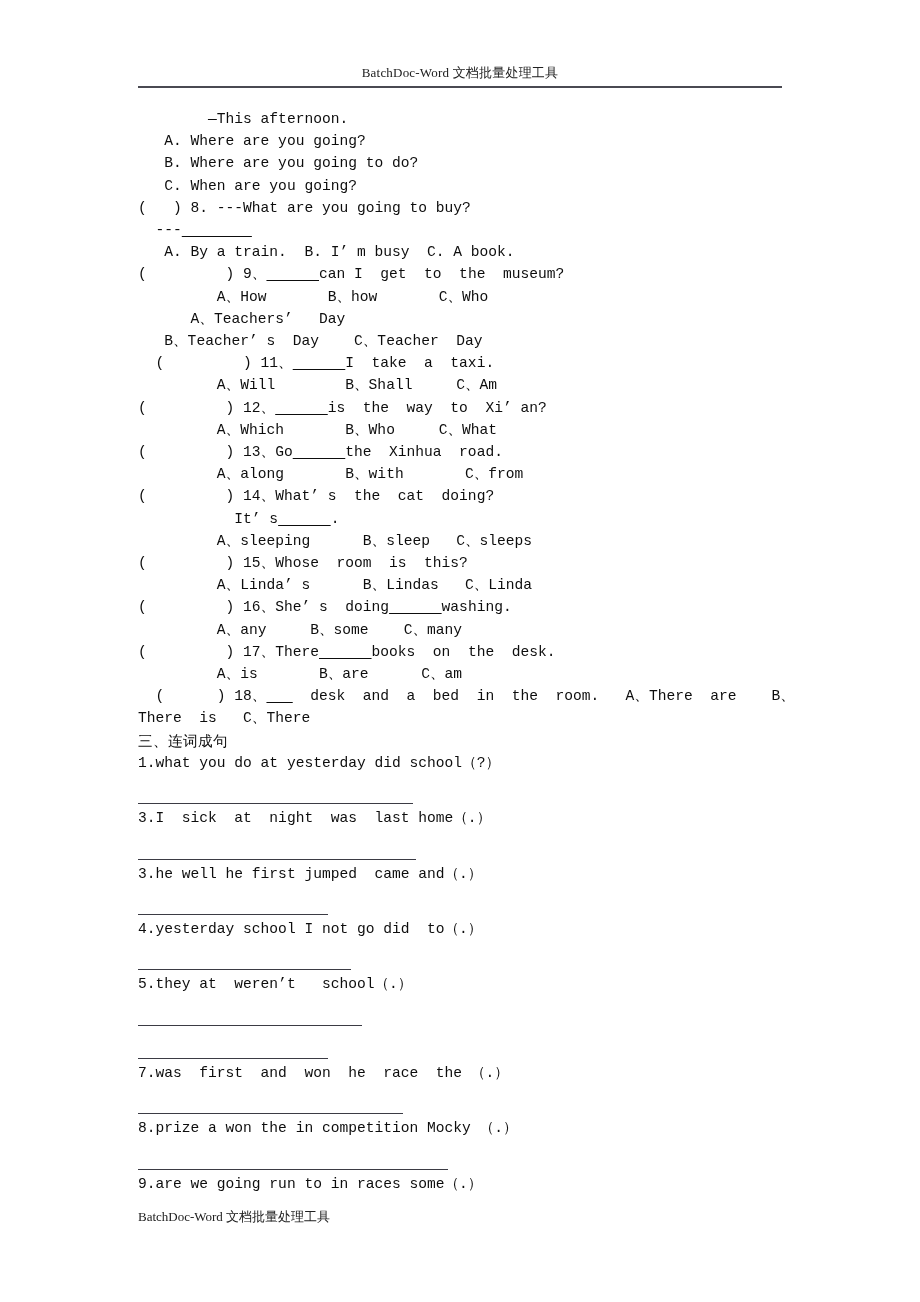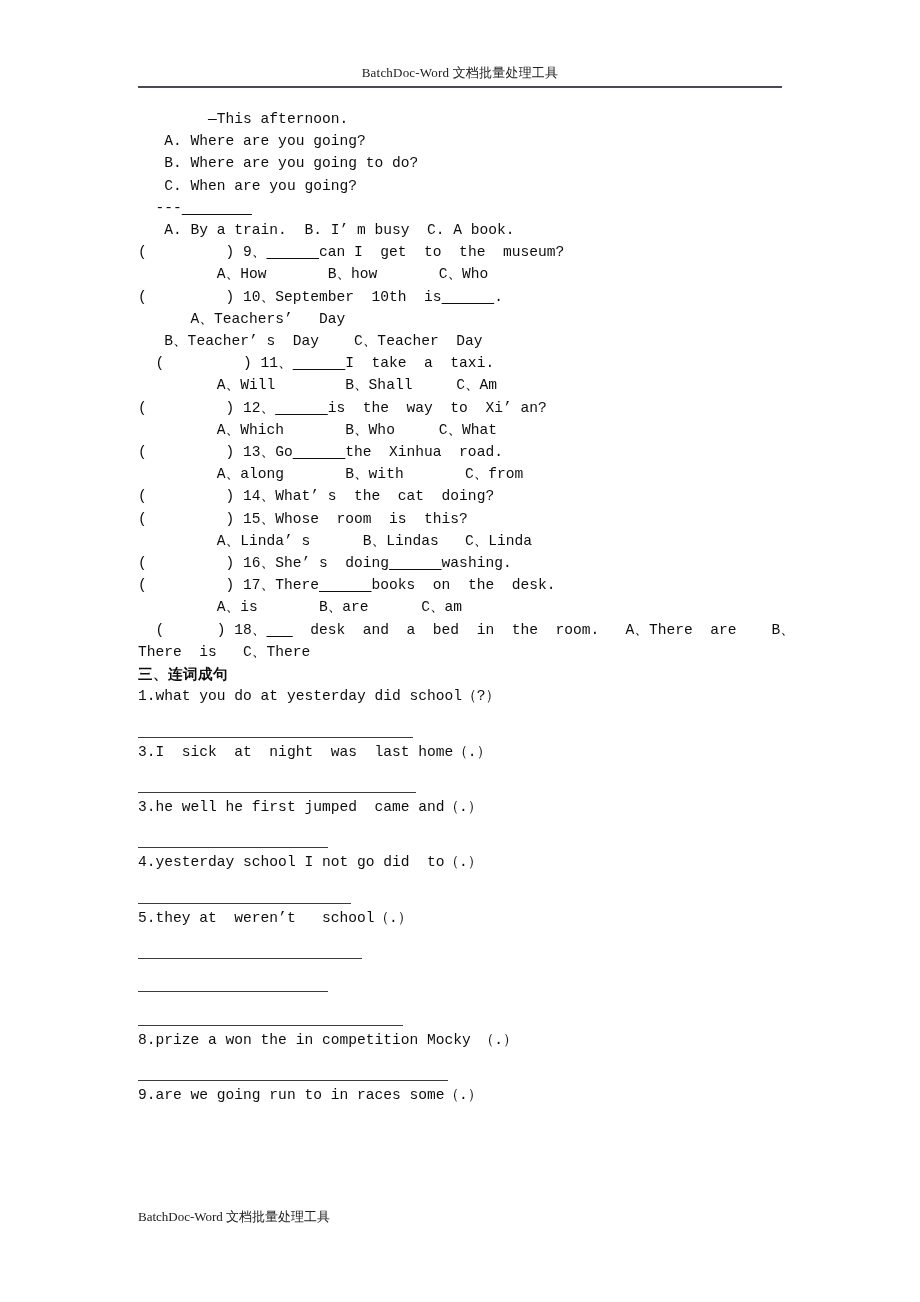--- a/index.html
+++ b/index.html
@@ -61,21 +61,21 @@
     font-family: "Liberation Mono", monospace;
     font-size: 14.6px;
     line-height: 22.2px;
     white-space: pre;
     color: #0d0d0d;
     margin: 0;
     padding: 0 0 0 138px;
   }
   .ln.cjk {
     font-family: "Liberation Sans", sans-serif;
-    font-weight: bold;
+    font-weight: normal;
     font-size: 14.6px;
     letter-spacing: .4px;
   }
   .blank {
     text-decoration: underline;
     text-decoration-thickness: 1px;
     text-underline-offset: 2px;
   }
 
   
@@ -100,37 +100,40 @@
 
   <div class="header">BatchDoc-Word 文档批量处理工具</div>
   <div class="header-rule"></div>
 
   <div class="body">
     <div class="ln">        —This afternoon.</div>
     <div id="mc-lines">
         <div class="ln">   A. Where are you going?</div>
         <div class="ln">   B. Where are you going to do?</div>
         <div class="ln">   C. When are you going?</div>
+        <div class="ln">(   ) 8. ---What are you going to buy?</div>
         <div class="ln">  ---<span class="blank">        </span></div>
         <div class="ln">   A. By a train.  B. I’ m busy  C. A book.</div>
         <div class="ln">(         ) 9、<span class="blank">      </span>can I  get  to  the  museum?</div>
         <div class="ln">         A、How       B、how       C、Who</div>
-        <div class="ln">(         ) 10、September  10th  is<span class="blank">      </span>.</div>
         <div class="ln">      A、Teachers’   Day</div>
         <div class="ln">   B、Teacher’ s  Day    C、Teacher  Day</div>
         <div class="ln">  (         ) 11、<span class="blank">      </span>I  take  a  taxi.</div>
         <div class="ln">         A、Will        B、Shall     C、Am</div>
         <div class="ln">(         ) 12、<span class="blank">      </span>is  the  way  to  Xi’ an?</div>
         <div class="ln">         A、Which       B、Who     C、What</div>
         <div class="ln">(         ) 13、Go<span class="blank">      </span>the  Xinhua  road.</div>
         <div class="ln">         A、along       B、with       C、from</div>
         <div class="ln">(         ) 14、What’ s  the  cat  doing?</div>
+        <div class="ln">           It’ s<span class="blank">      </span>.</div>
+        <div class="ln">         A、sleeping      B、sleep   C、sleeps</div>
         <div class="ln">(         ) 15、Whose  room  is  this?</div>
         <div class="ln">         A、Linda’ s      B、Lindas   C、Linda</div>
         <div class="ln">(         ) 16、She’ s  doing<span class="blank">      </span>washing.</div>
+        <div class="ln">         A、any     B、some    C、many</div>
         <div class="ln">(         ) 17、There<span class="blank">      </span>books  on  the  desk.</div>
         <div class="ln">         A、is       B、are      C、am</div>
         <div class="ln">  (      ) 18、<span class="blank">   </span>  desk  and  a  bed  in  the  room.   A、There  are    B、</div>
         <div class="ln">There  is   C、There</div>
       </div>
 
     <div class="ln cjk">三、连词成句</div>
     <div id="wo-items">
         <div class="ln">1.what you do at yesterday did school（?）</div>
         <div class="gap"></div>
@@ -154,20 +157,21 @@
         </div>
         <div class="ln">5.they at  weren’t   school（.）</div>
         <div class="gap"></div>
         <div class="ansline">
           <i style="width: 224px;"></i>
         </div>
         <div class="gap"></div>
         <div class="ansline">
           <i style="width: 190px;"></i>
         </div>
+        <div class="ln">7.was  first  and  won  he  race  the （.）</div>
         <div class="gap"></div>
         <div class="ansline">
           <i style="width: 265px;"></i>
         </div>
         <div class="ln">8.prize a won the in competition Mocky （.）</div>
         <div class="gap"></div>
         <div class="ansline">
           <i style="width: 310px;"></i>
         </div>
         <div class="ln">9.are we going run to in races some（.）</div>

